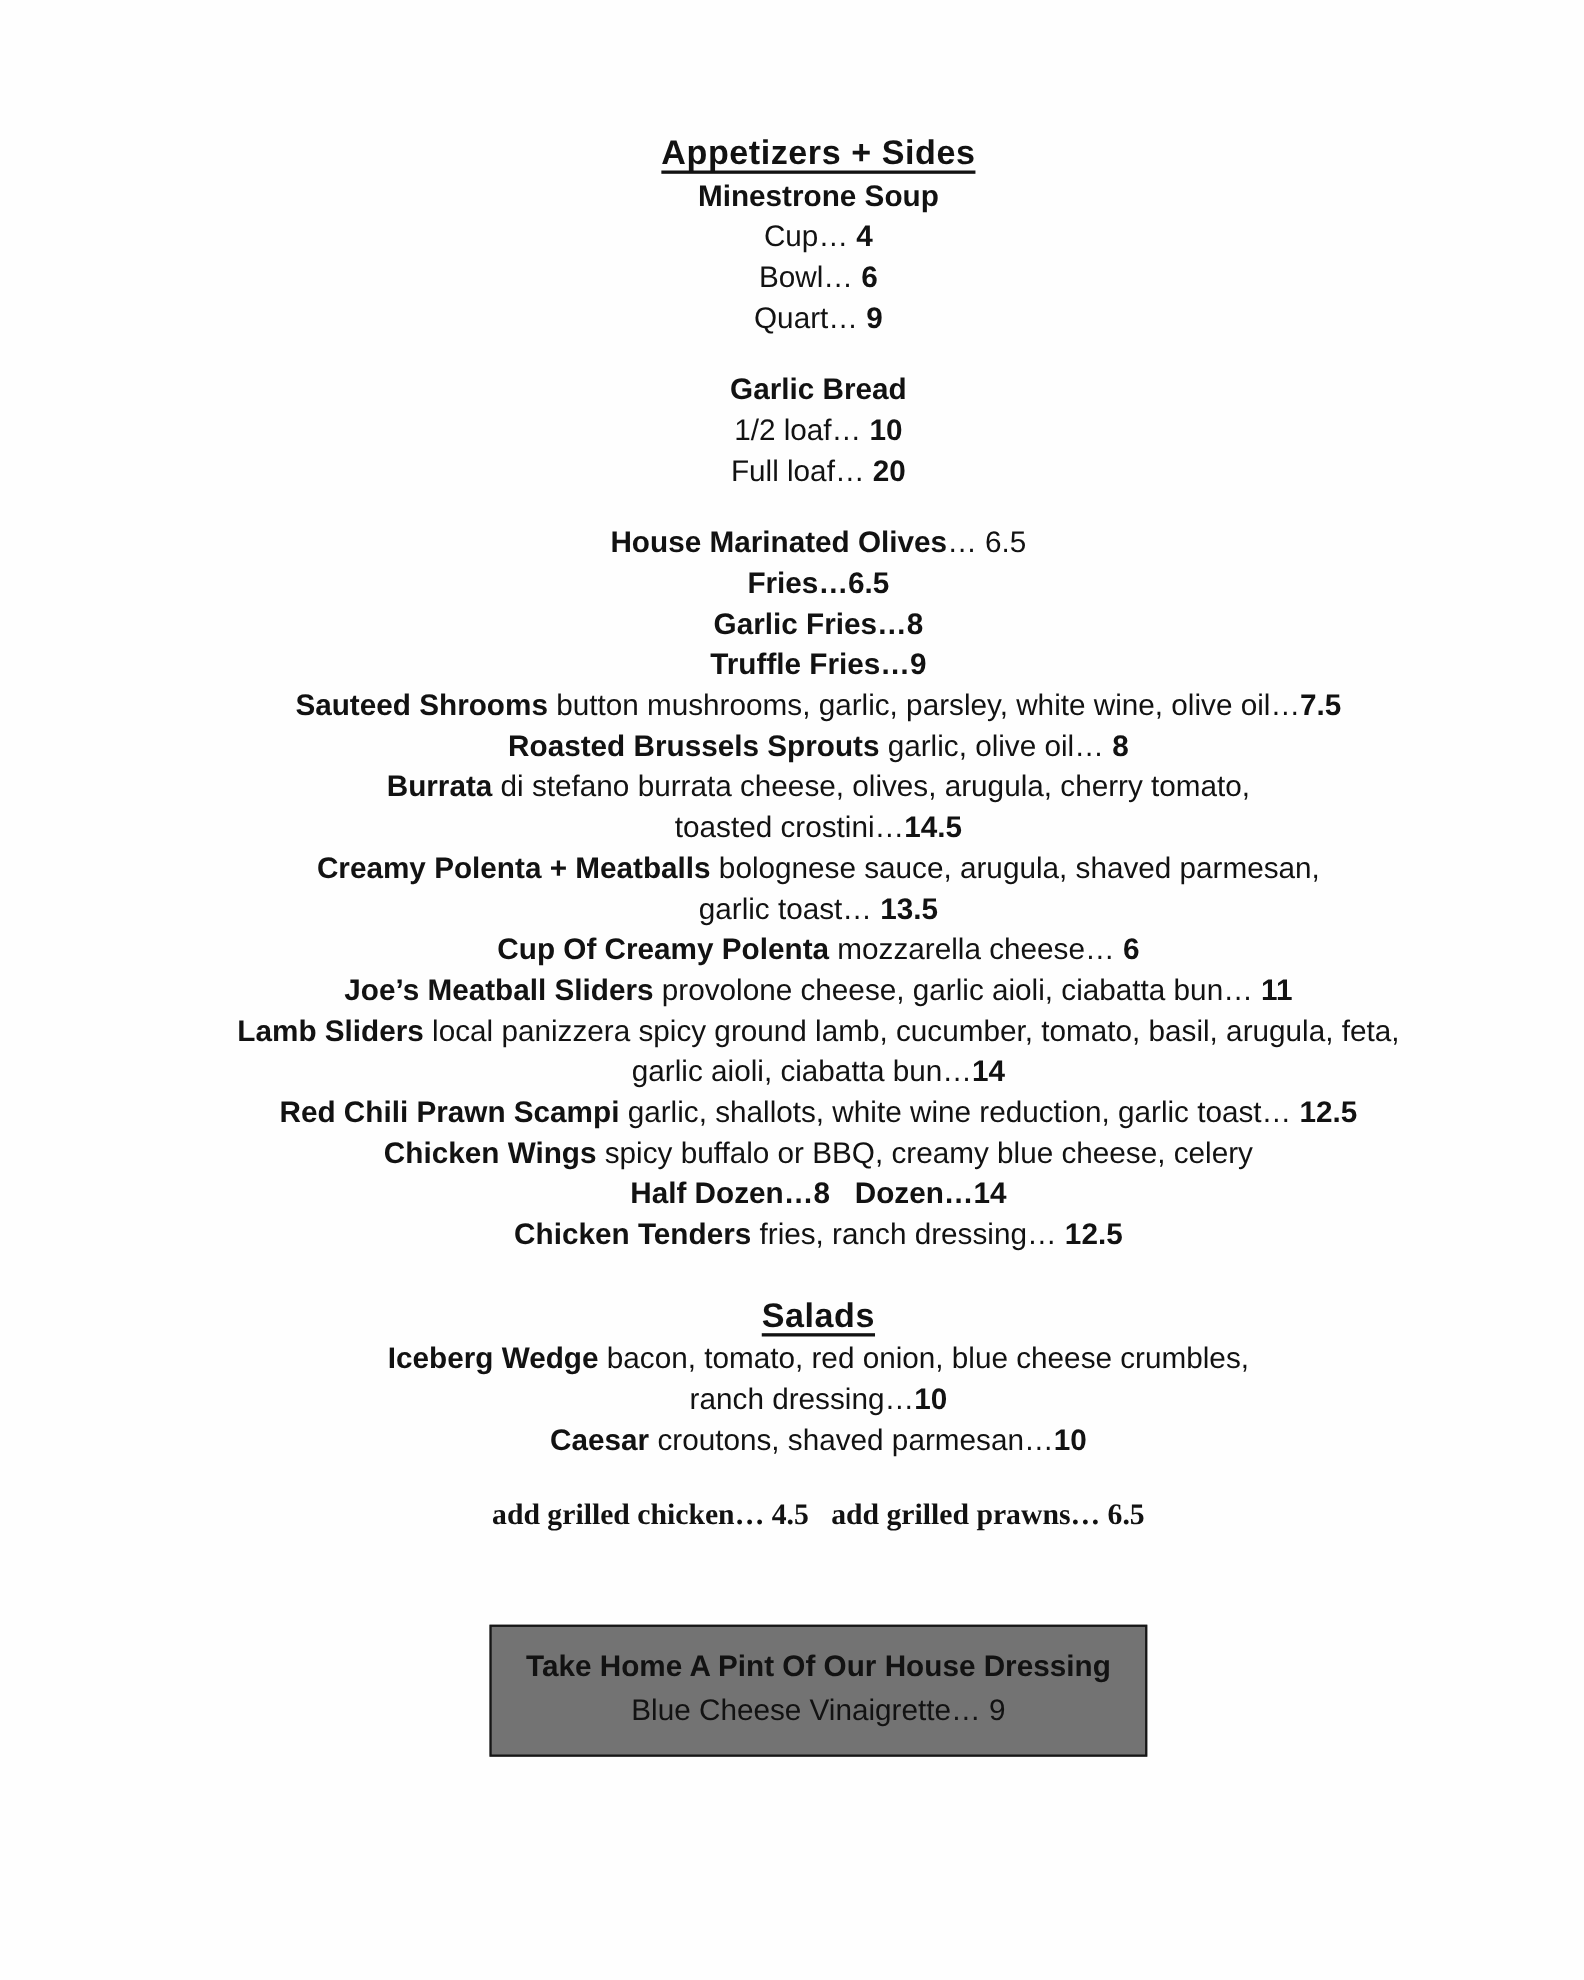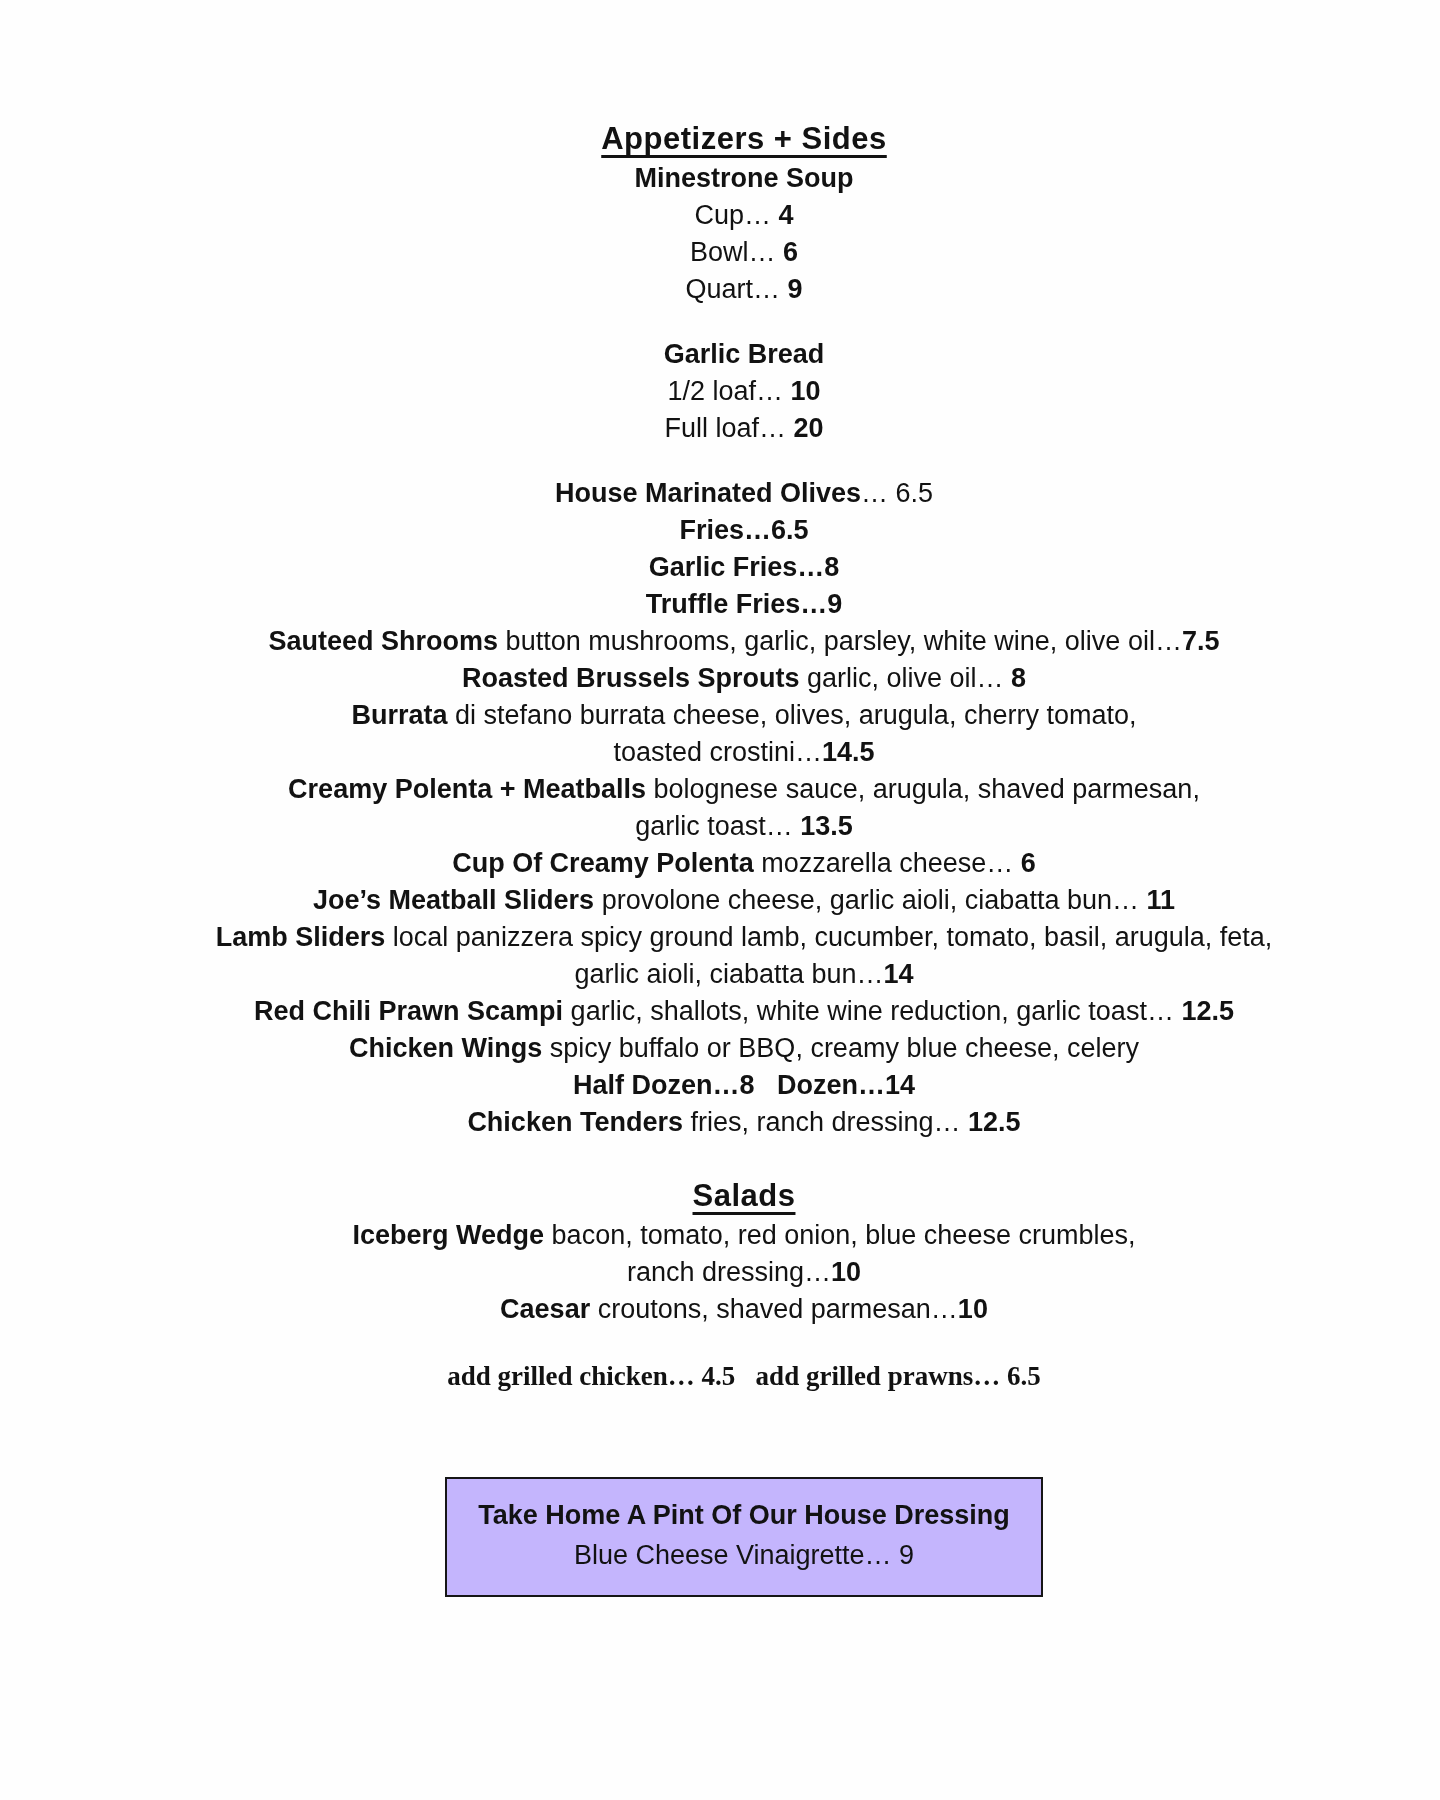--- a/index.html
+++ b/index.html
@@ -43,21 +43,21 @@
   }
   .line .b { font-weight: 700; }
   .line .r { font-weight: 400; }
   .gap-sm { margin-top: 28px; }
   .gap-lg { margin-top: 30px; font-family: Liberation Serif, serif; }
   .takeaway-box {
     margin: 82px auto 0 auto;
     width: 598px;
     box-sizing: border-box;
     border: 2.5px solid #161616;
-    background: #c4b5fd;
+    background: #737373;
     padding: 16px 14px 20px 14px;
   }
   .takeaway-box .box-title {
     font-size: 27px;
     line-height: 40px;
     font-weight: 700;
   }
   .takeaway-box .box-item {
     font-size: 27px;
     line-height: 40px;

